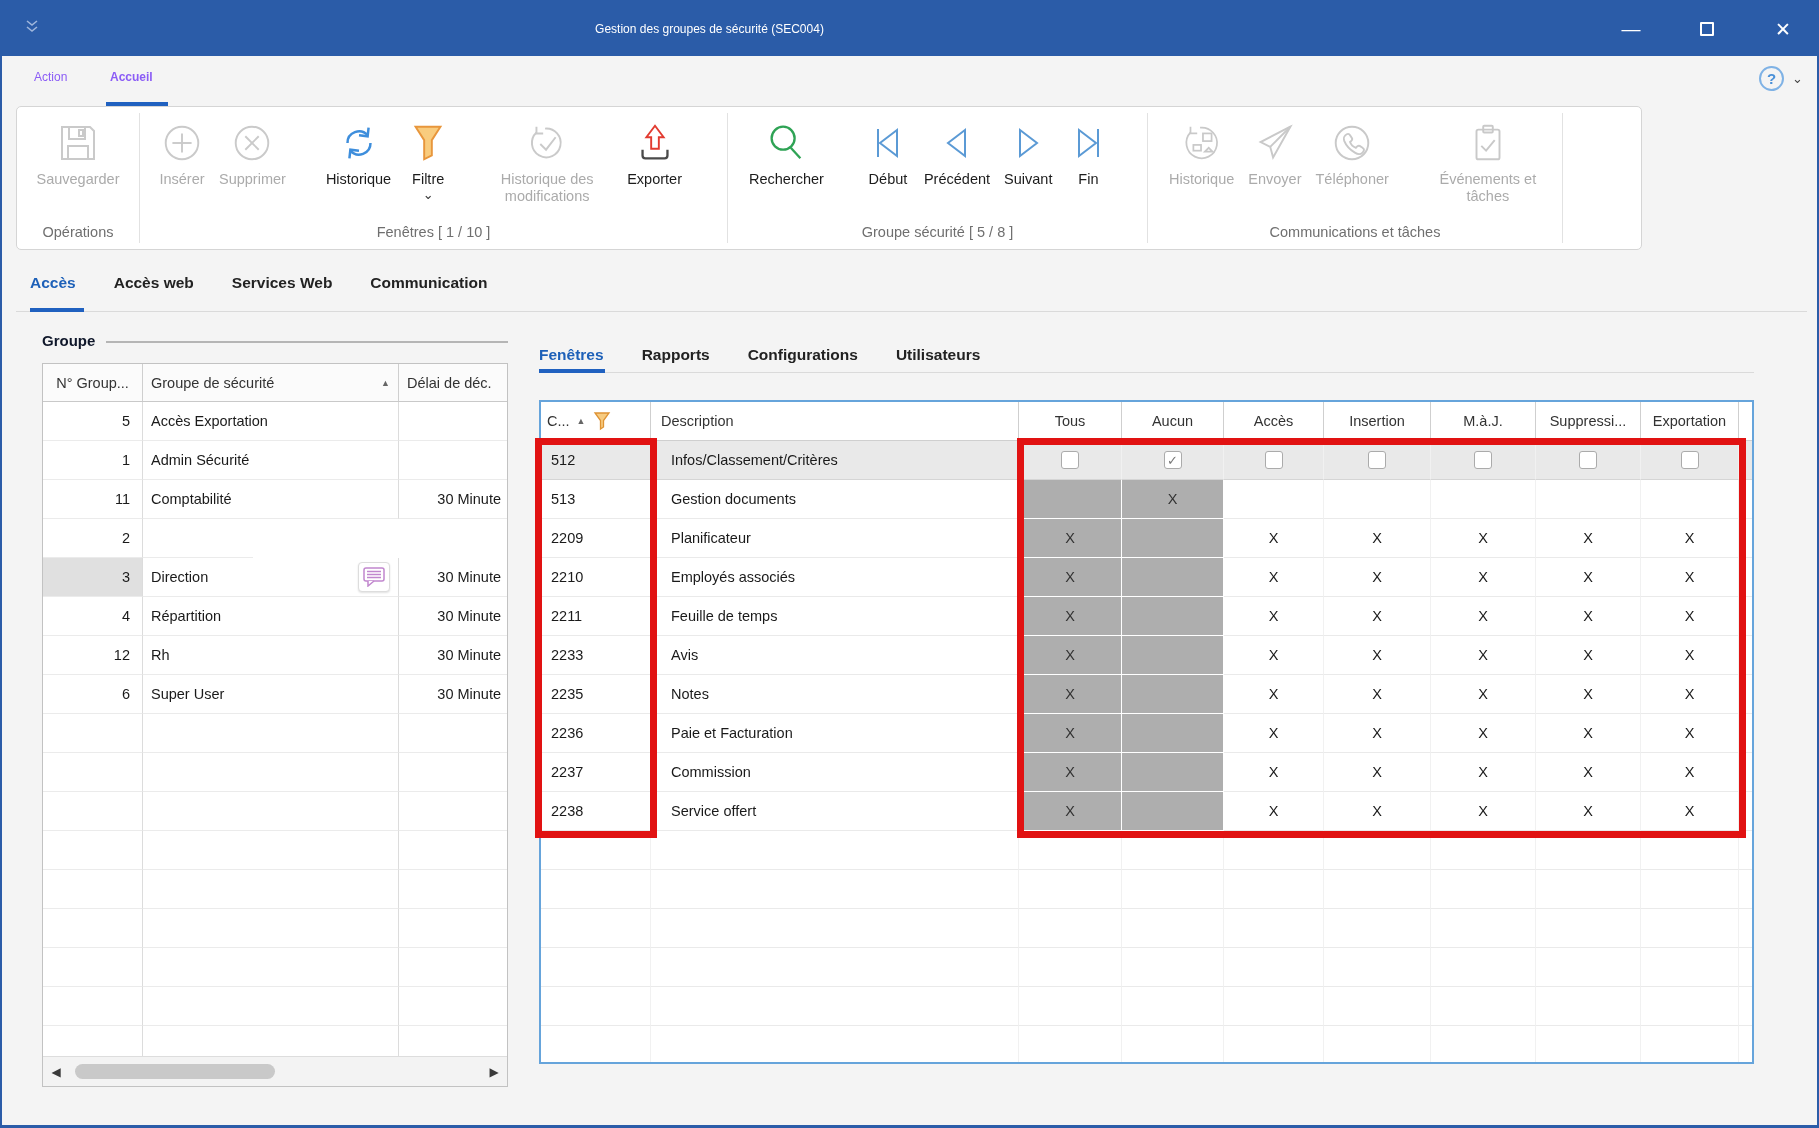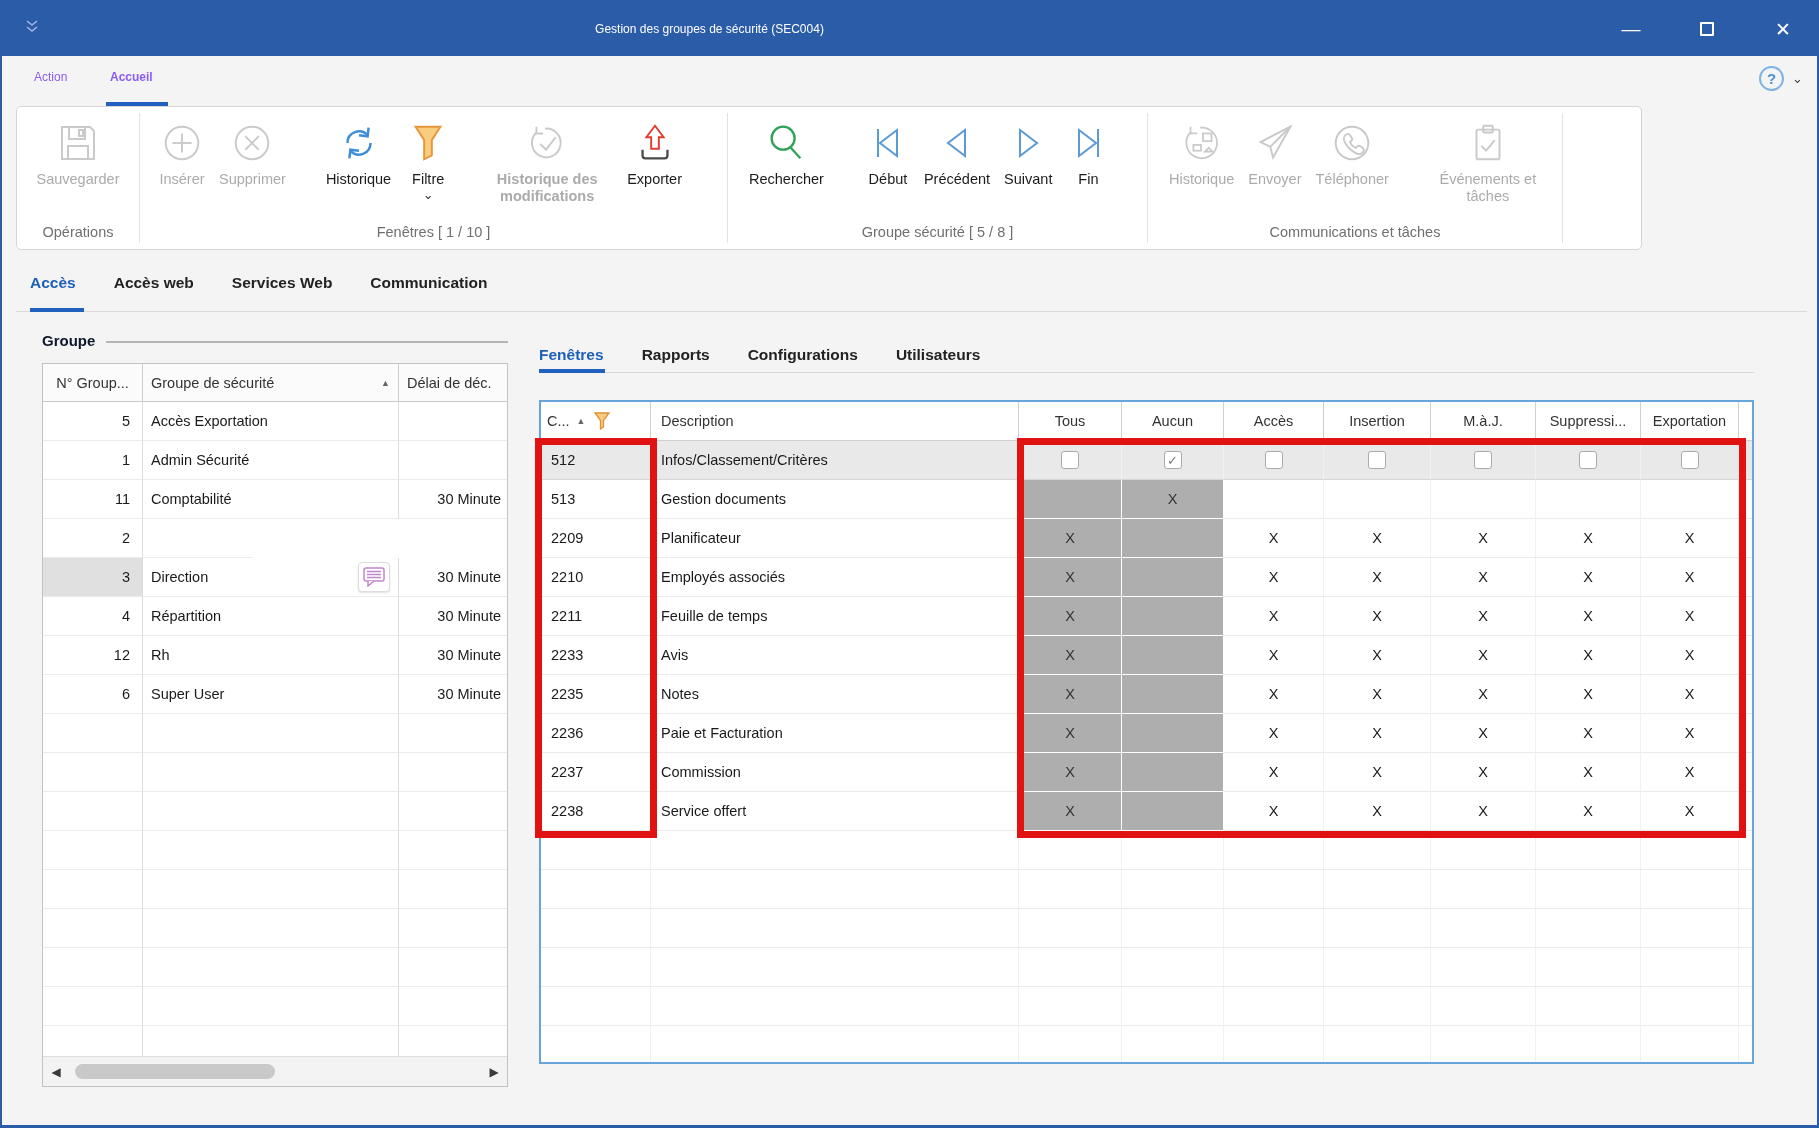--- a/index.html
+++ b/index.html
@@ -91,21 +91,21 @@
   .c4{width:100px;flex:none;}
   .c5{width:107px;flex:none;}
   .c6{width:105px;flex:none;}
   .c7{width:105px;flex:none;}
   .c8{width:98px;flex:none;}
   .c9{width:17px;flex:1;}
   .rrow{display:flex;height:39px;}
   .rc{font-size:14.5px;color:#1a1a1a;display:flex;align-items:center;justify-content:center;
     border-bottom:1px solid #EAEAEA;border-right:1px solid #F1F1F1;}
   .rc.c0{justify-content:flex-start;padding-left:10px;}
-  .rc.c1{justify-content:flex-start;padding-left:10px;}
+  .rc.c1{justify-content:flex-start;padding-left:20px;}
   .rc.c9{border-right:none;}
   .rc.gray{background:#AEAEAE;border-right:1px solid #FFF;border-bottom:1px solid #FFF;color:#333;}
   .rrow.sel .rc{background:#E9E9E9;border-bottom:1px solid #D5D5D5;}
   .cbx{width:18px;height:18px;background:#fff;border:1px solid #ABABAB;border-radius:3px;
     display:flex;align-items:center;justify-content:center;font-size:13px;color:#777;}
   .sortup{font-size:9px;color:#666;}
   
   .redrect{position:absolute;border:7px solid #E11212;pointer-events:none;}
   #red1{left:533px;top:436px;width:122px;height:400px;}
   #red2{left:1015px;top:436px;width:729px;height:400px;}
@@ -197,21 +197,21 @@
         </div>
         <div class="rbtn">
           <span class="ricon">
             <svg width="46" height="46" viewBox="0 0 48 48">
               <path d="M11 7 H37 L28 21 V37 L20 41 V21 Z" fill="#F9CC7E" stroke="#E8963C" stroke-width="2"></path>
             </svg>
           </span>
           <span class="rlabel">Filtre</span>
           <span class="ddchev">⌄</span>
         </div>
-        <div class="rbtn disabled" style="margin-left:16px;font-weight:bold;">
+        <div class="rbtn disabled" style="margin-left:16px;">
           <span class="ricon">
             <svg width="46" height="46" viewBox="0 0 48 48" fill="none" stroke="#CACACA" stroke-width="2">
               <path d="M13 13 a15 15 0 1 0 9 -4"></path>
                 <polyline points="13,7 13,14 20,14"></polyline>
               <path d="M17 25 l6 6 l10 -13"></path>
             </svg>
           </span>
           <span class="rlabel wrap">Historique des modifications</span>
         </div>
         <div class="rbtn">

